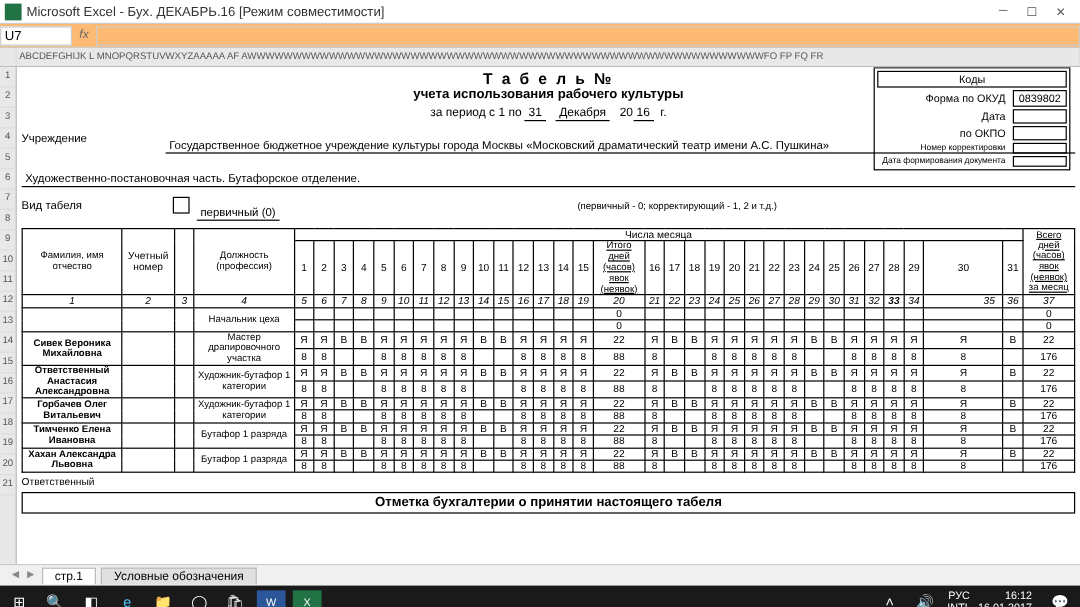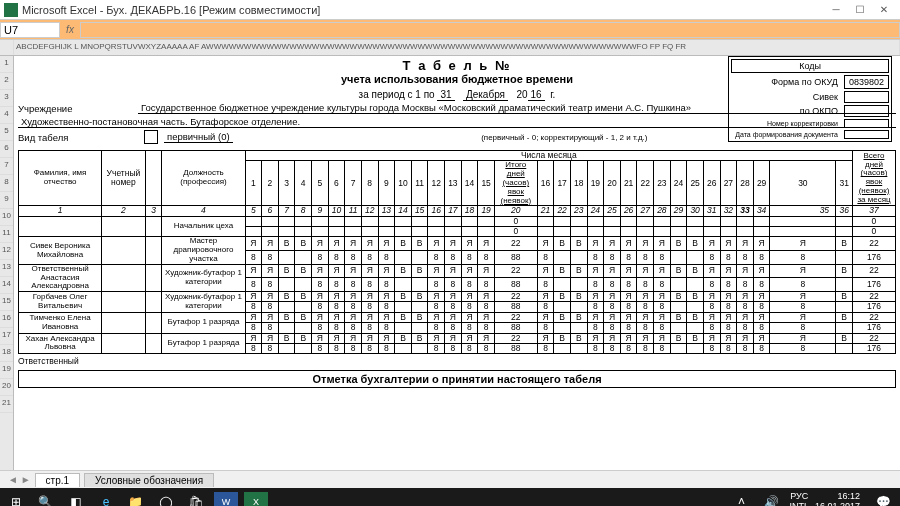--- a/index.html
+++ b/index.html
@@ -15,28 +15,28 @@
   .colhdr { height: 16px; background: #e8e8e8; display: flex; border-bottom: 1px solid #bbb; overflow:hidden; font-size:8px; color:#555;}
   .colhdr span { display:inline-block; padding: 2px 1px; border-right:1px solid #ddd; text-align:center; }
   .sheet { background:#fff; height: 414px; display:flex; }
   .rowhdr { width:14px; background:#e8e8e8; border-right:1px solid #bbb; font-size:8px; color:#555;}
   .rowhdr div { height:17px; border-bottom:1px solid #ddd; text-align:center; padding-top:2px;}
   .content { flex:1; padding: 2px 4px; overflow:hidden; position:relative;}
   .doc-title { text-align:center; font-weight:bold; font-size:13px; letter-spacing:2px;}
   .doc-sub { text-align:center; font-weight:bold; font-size:11px; margin-bottom:4px;}
   .meta { display:flex; margin:2px 0; font-size:9.5px; align-items:center;}
   .meta .lbl { width:120px; }
-  .meta .val { border-bottom:1px solid #000; padding:0 3px;}
+  .meta .val { border-bottom:1px solid #000; padding:0 3px;margin-top:14px;}
   .codesbox { position:absolute; right:8px; top:0; border:1px solid #000; font-size:9px;}
   .codesbox td { border:1px solid #000; padding:1px 4px; text-align:center;}
   .grid { border-collapse:collapse; font-size:8.5px; margin-top:6px; width:100%; }
   .grid th, .grid td { border:1px solid #000; padding:0 1px; text-align:center; vertical-align:middle; line-height:1.1;}
   .grid th { font-weight:normal; }
   .multirow { height:46px; }
-  .name-col { width:70px; font-size:8px; }
+  .name-col { width:70px; font-size:8px;font-weight:bold; }
   .pos-col { width:70px; font-size:8px;}
   .daycell { width:14px; }
   .tot-col { width:36px; font-size:8px;text-decoration:underline;}
   .marker { text-align:center; font-size:11px; font-weight:bold; border:1px solid #000; margin-top:4px; padding:2px;}
   .tabstrip { height:18px; background:#f0f0f0; border-top:1px solid #ccc; display:flex; align-items:center; font-size:10px;}
   .tab { padding:1px 10px; border:1px solid #bbb; background:#fff; border-bottom:none; margin-left:4px;}
   .tab.inactive { background:#e0e0e0;}
   .taskbar { height:28px; background:#1a1a1a; display:flex; align-items:center; padding:0 4px; gap:6px;}
   .taskbar .tbtn { width:24px; height:20px; display:flex; align-items:center; justify-content:center; color:#fff; font-size:12px;}
   .taskbar .spacer { flex:1; }
@@ -95,40 +95,40 @@
     <table class="codesbox">
       <tbody>
           <tr>
             <td colspan="2">Коды</td>
           </tr>
       <tr>
             <td style="border:none;text-align:right;">Форма по ОКУД</td>
             <td>0839802</td>
           </tr>
       <tr>
-            <td style="border:none;text-align:right;">Сивек</td>
+            <td style="border:none;text-align:right;">Дата</td>
             <td></td>
           </tr>
       <tr>
             <td style="border:none;text-align:right;">по ОКПО</td>
             <td></td>
           </tr>
       <tr>
             <td style="border:none;text-align:right;font-size:7px;">Номер корректировки</td>
             <td></td>
           </tr>
       <tr>
             <td style="border:none;text-align:right;font-size:7px;">Дата формирования документа</td>
             <td></td>
           </tr>
     </tbody>
       </table>
 
     <div class="doc-title">Т а б е л ь  №</div>
-    <div class="doc-sub">учета использования бюджетное времени</div>
+    <div class="doc-sub">учета использования рабочего культуры</div>
     <div class="period">
       <span>за период с 1 по</span>
       <span class="u">31</span>
       &nbsp;&nbsp;<span class="u">Декабря</span>
       &nbsp;&nbsp;<span>20</span><span class="u">16</span>
       &nbsp;<span>г.</span>
     </div>
 
     <div class="meta">
       <div class="lbl">Учреждение</div>

